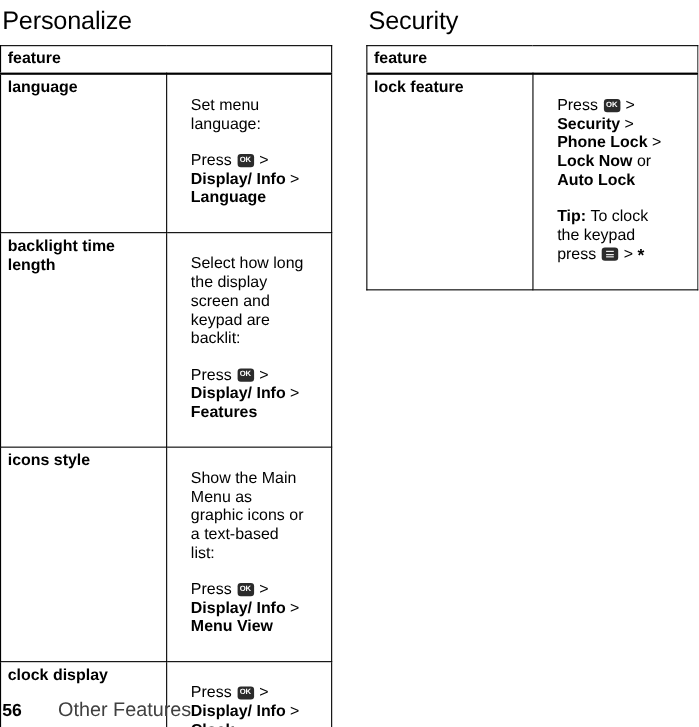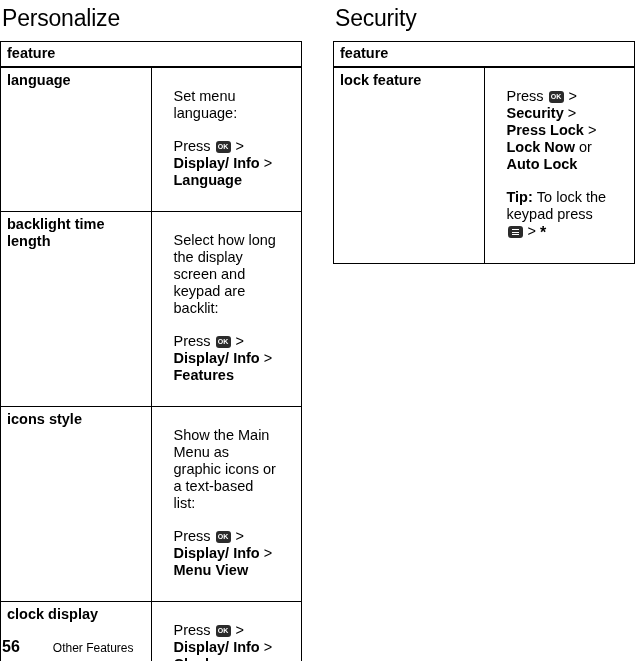--- a/index.html
+++ b/index.html
@@ -139,23 +139,23 @@
     display: flex;
     align-items: baseline;
     gap: 24px;
   }
   .footer .pageno {
     font-size: 16px;
     font-weight: bold;
     padding-left: 2px;
   }
   .footer .label {
-    font-size: 12px;
+    font-size: 18px;
     padding-left: 9px;
-    color: #000000;
+    color: #404040;
   }
 </style>
 </head>
 <body>
 
 <div class="page">
 
   <div class="col col-left">
     <h1 class="section-title">Personalize</h1>
     <table class="feature-table">
@@ -197,22 +197,22 @@
   <div class="col col-right">
     <h1 class="section-title">Security</h1>
     <table class="feature-table">
       <tbody id="tbl-1">
           <tr>
             <th class="hdr" colspan="2">feature</th>
           </tr>
           <tr>
             <td class="key">lock feature</td>
             <td class="val">
-              <p class="para"><span>Press </span><span class="key-ico ok"></span><span class="gt"> &gt; </span><span class="b">Security</span><span class="gt"> &gt; </span><span class="b">Press Lock</span><span class="gt"> &gt; </span><span class="b">Lock Now</span><span> or </span><span class="b">Auto Lock</span></p>
-              <p class="para tip"><span class="tip-label">Tip: </span><span>To lock the keypad press </span><span class="key-ico menu"></span><span class="gt"> &gt; </span><span class="star b">*</span></p>
+              <p class="para"><span>Press </span><span class="key-ico ok"></span><span class="gt"> &gt; </span><span class="b">Security</span><span class="gt"> &gt; </span><span class="b">Phone Lock</span><span class="gt"> &gt; </span><span class="b">Lock Now</span><span> or </span><span class="b">Auto Lock</span></p>
+              <p class="para tip"><span class="tip-label">Tip: </span><span>To clock the keypad press </span><span class="key-ico menu"></span><span class="gt"> &gt; </span><span class="star b">*</span></p>
             </td>
           </tr>
         </tbody>
     </table>
   </div>
 
   <div class="footer">
     <span class="pageno">56</span>
     <span class="label">Other Features</span>
   </div>

